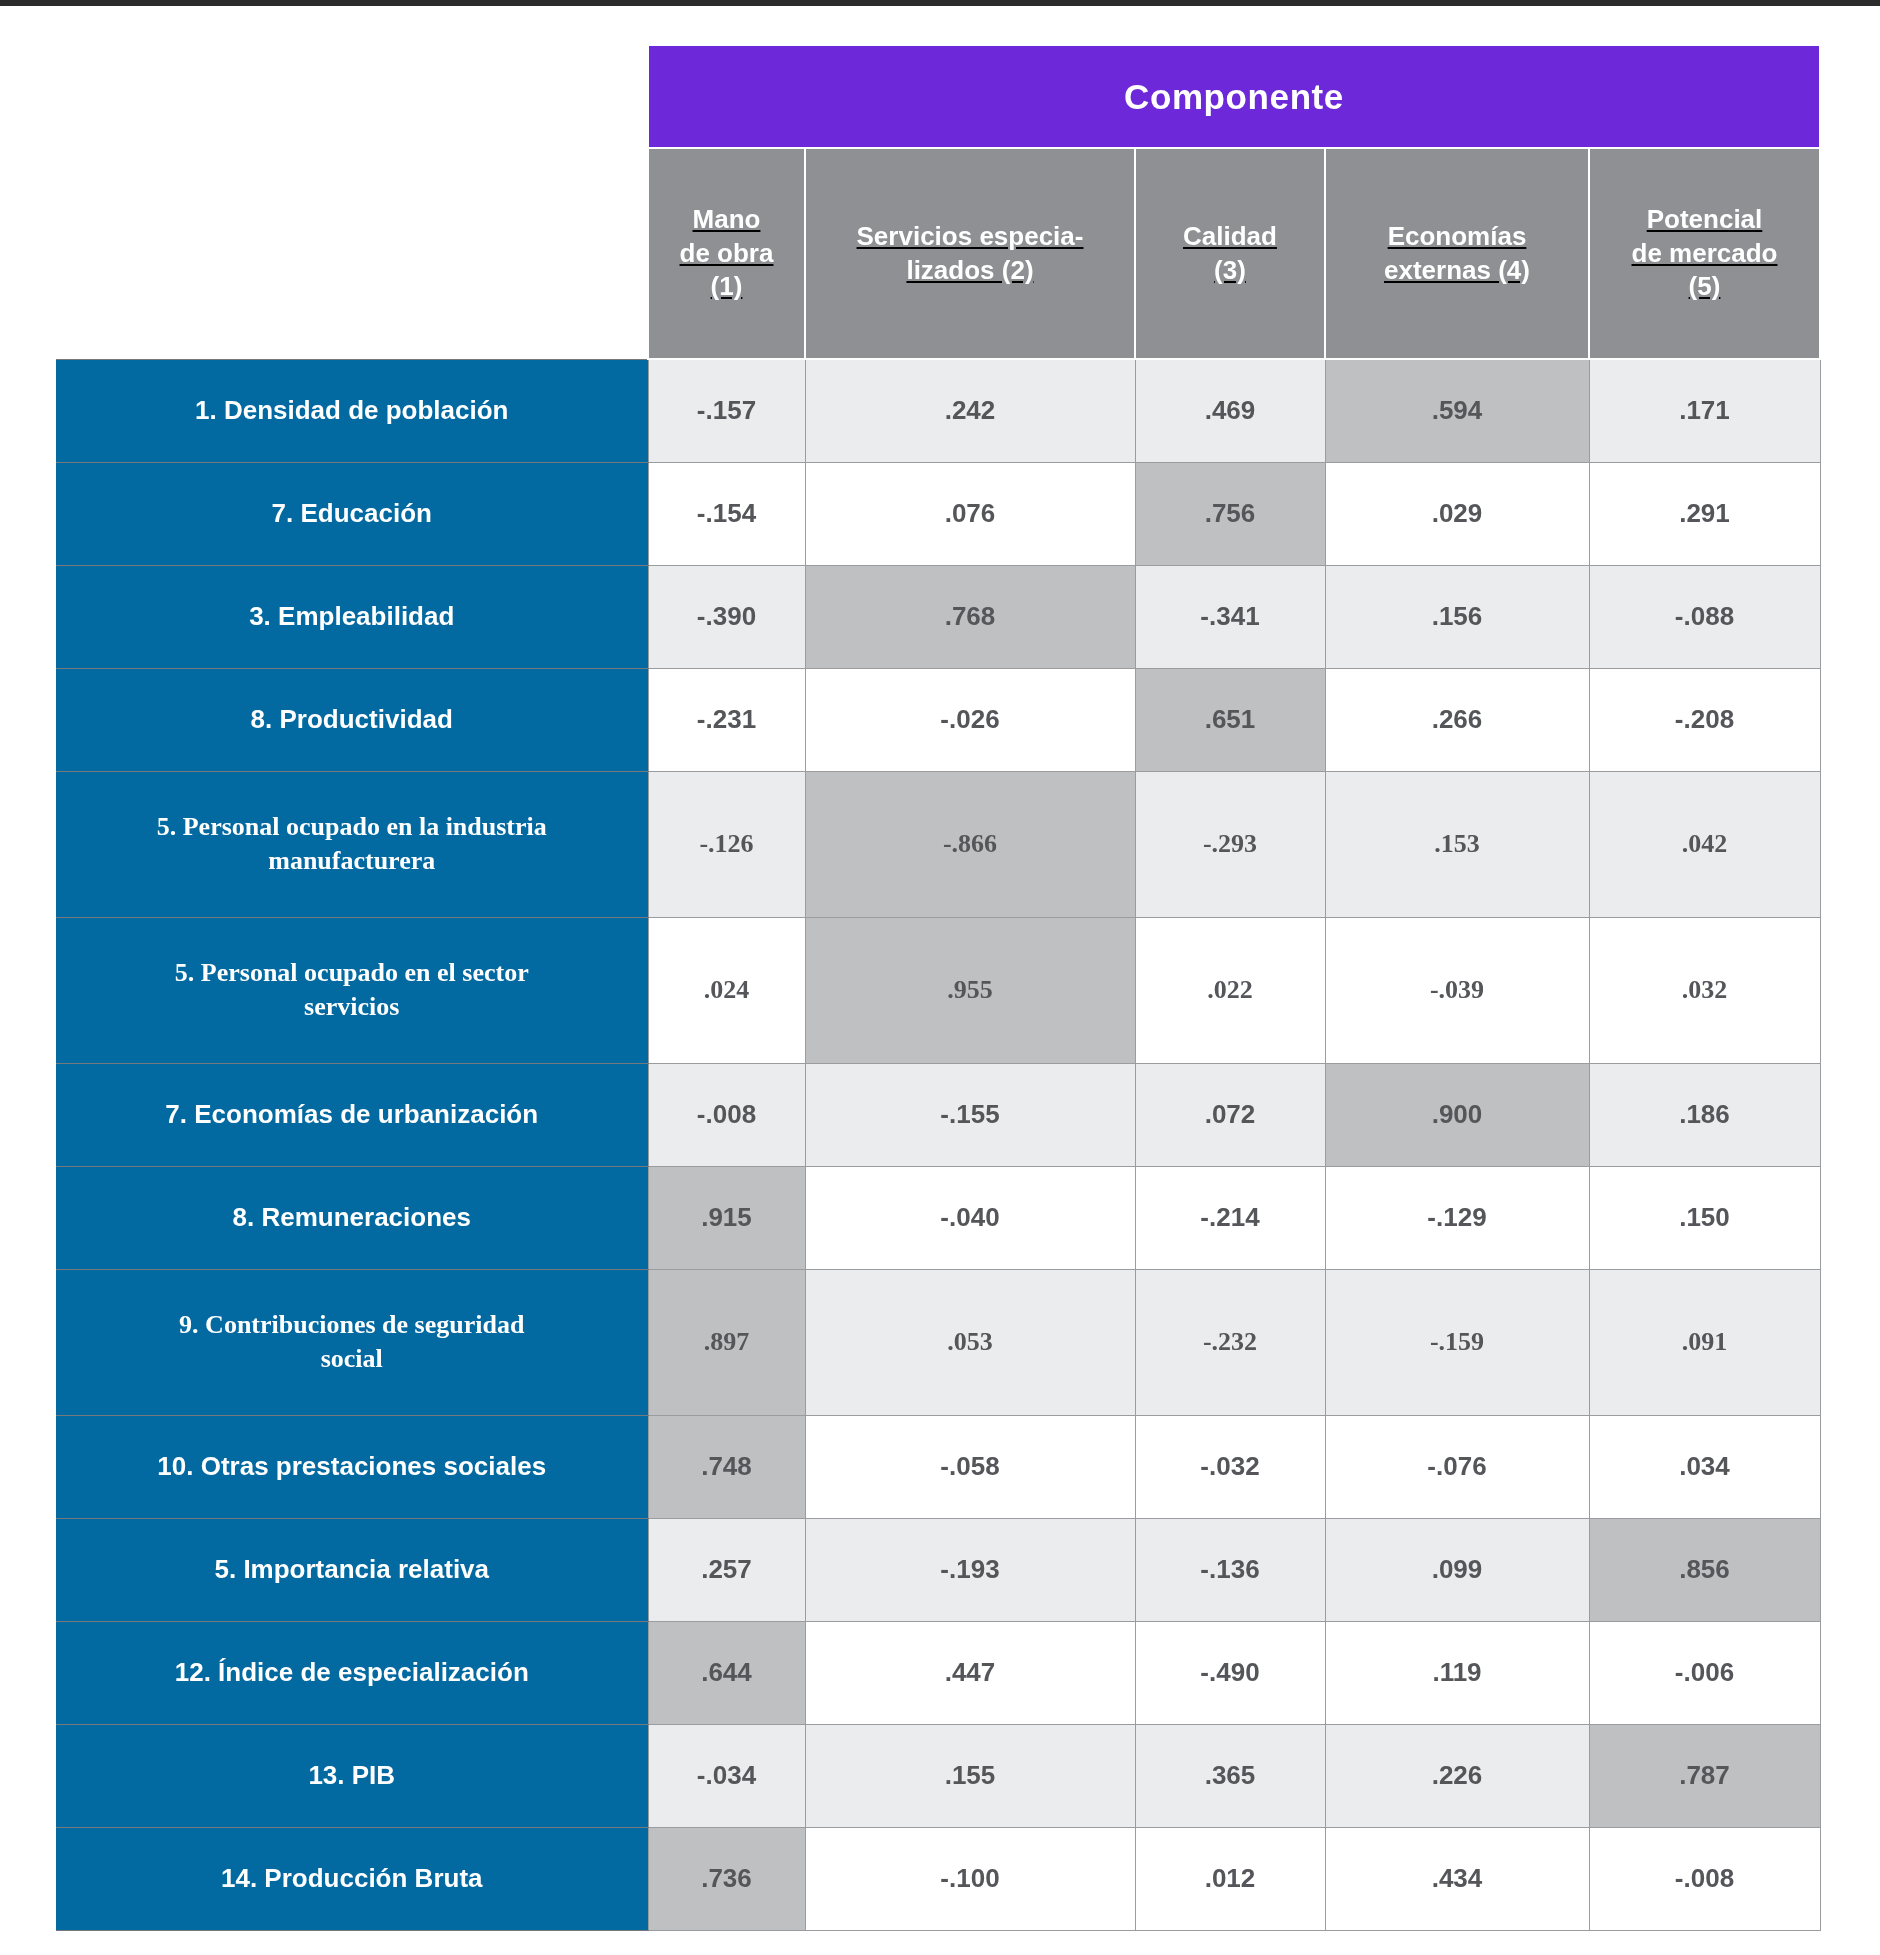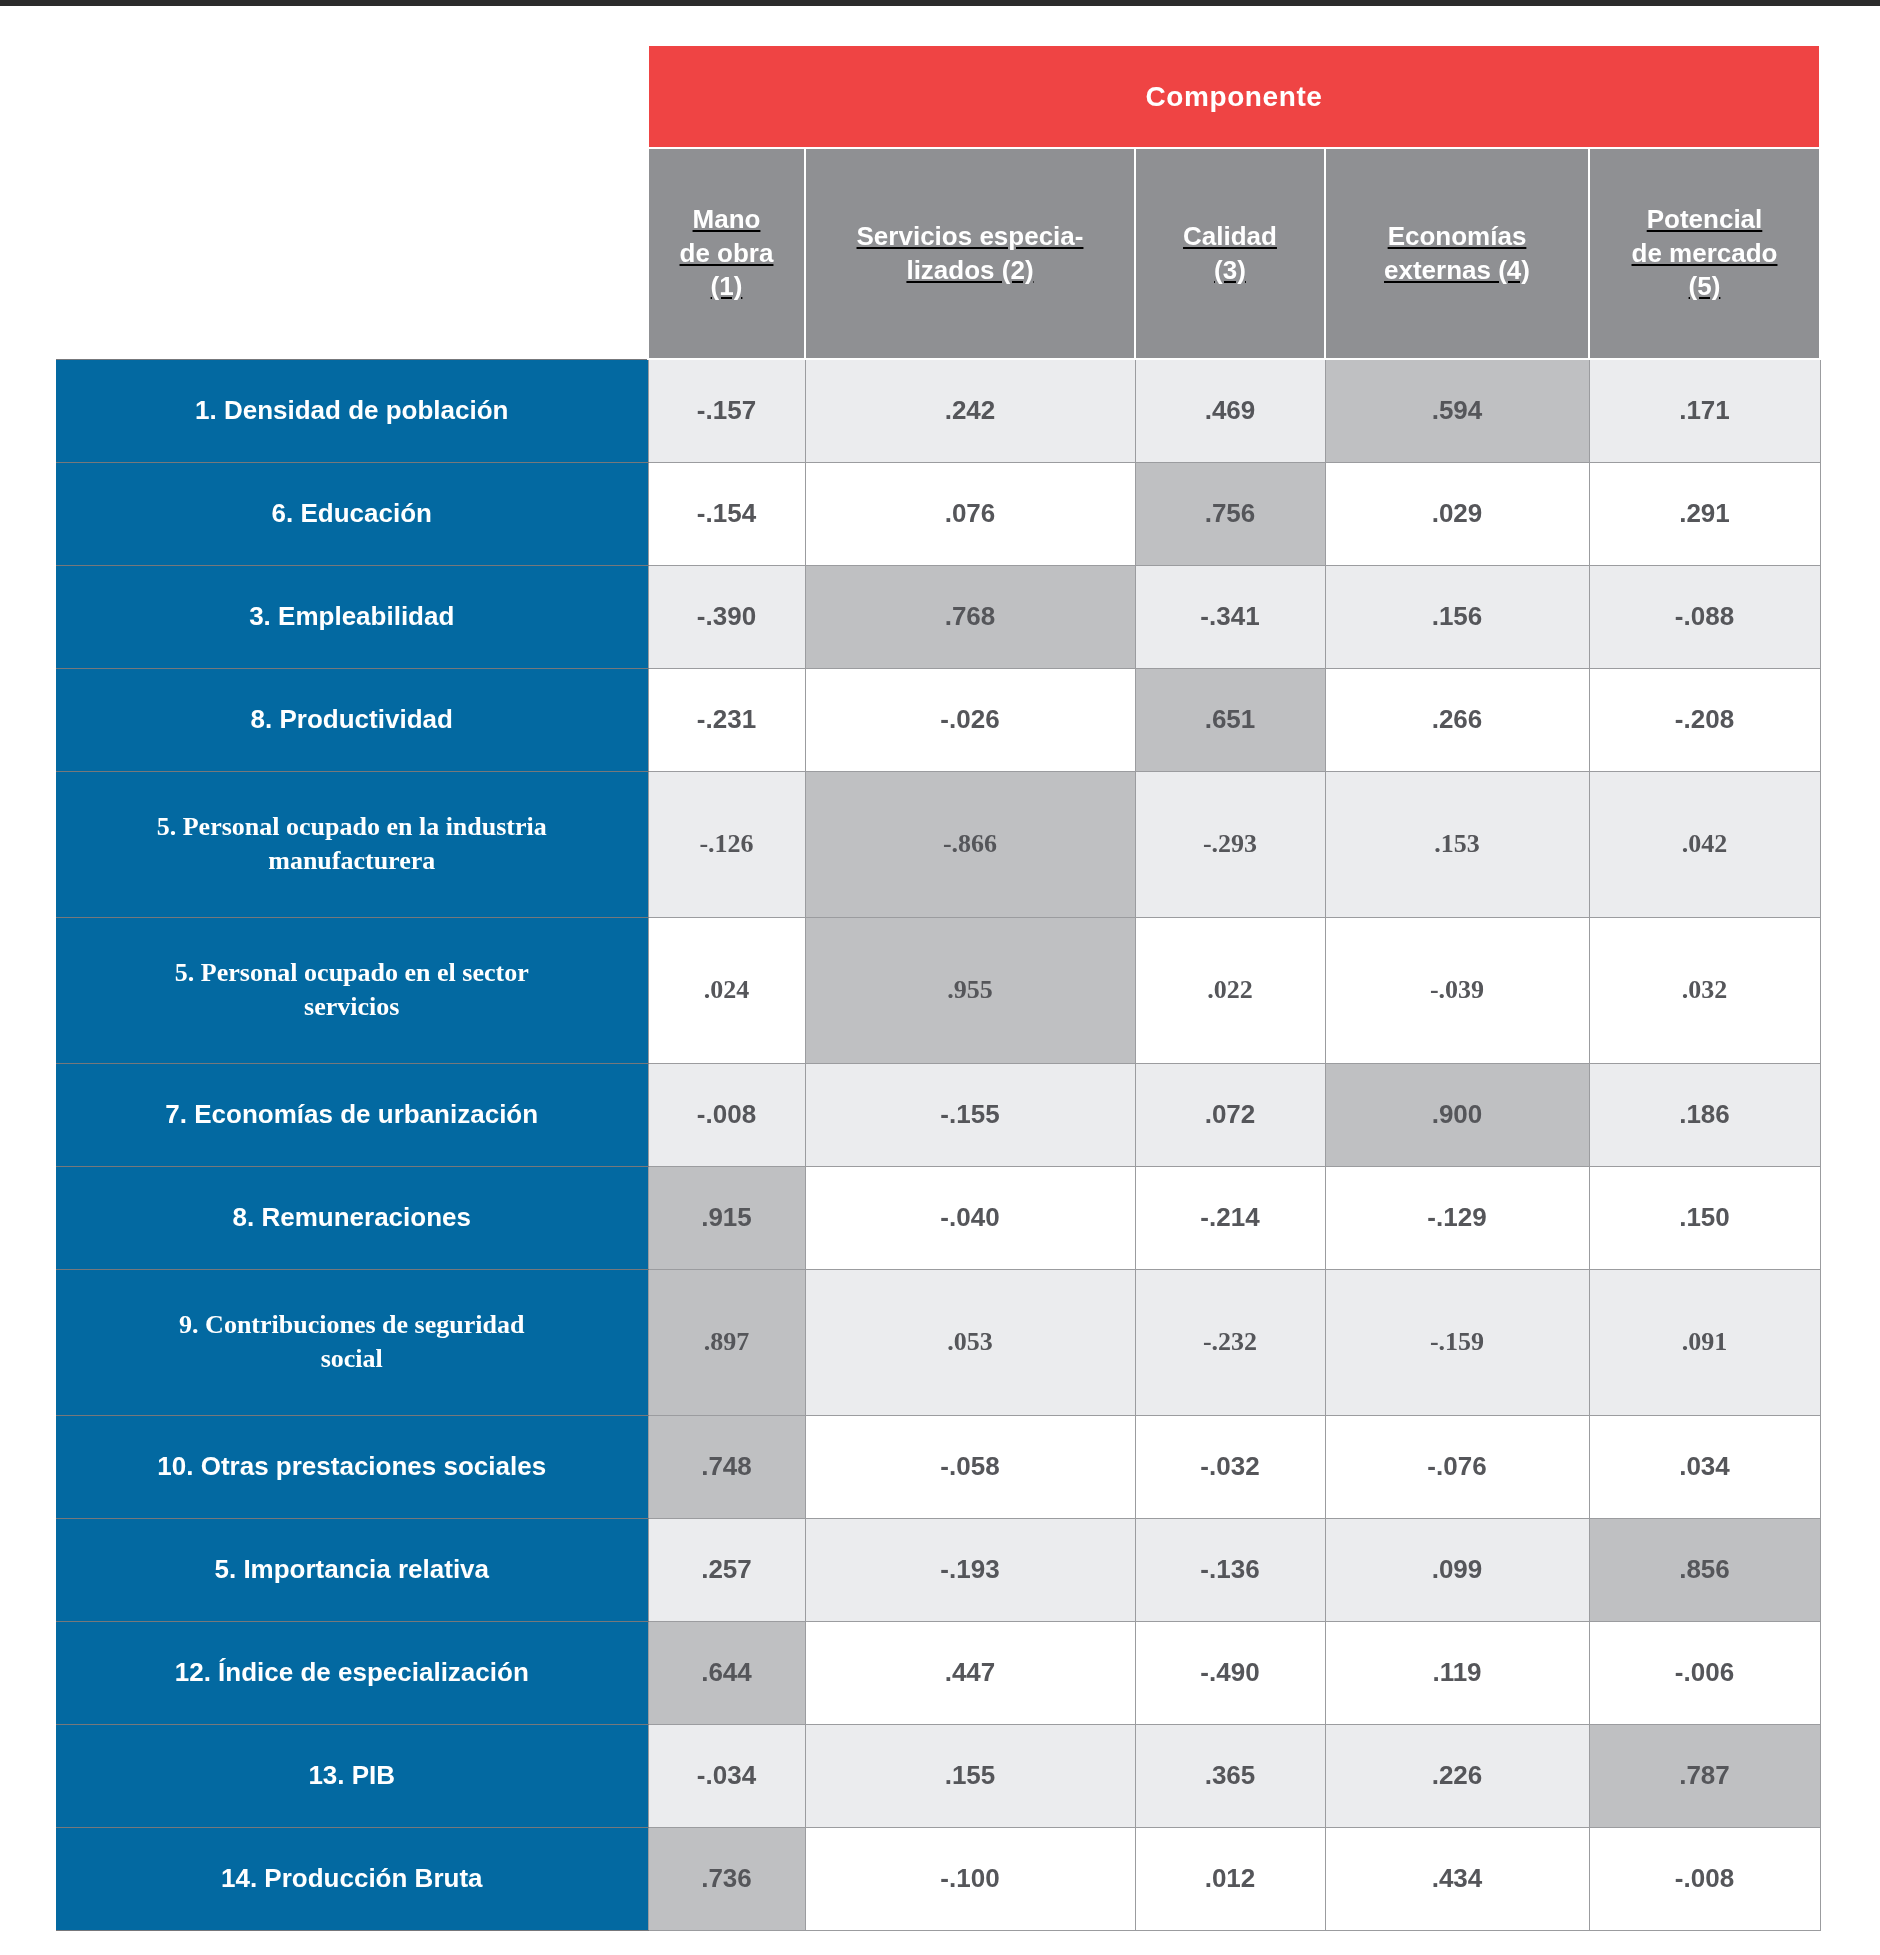--- a/index.html
+++ b/index.html
@@ -26,23 +26,23 @@
     font-weight: 700;
   }
   .matrix th, .matrix td {
     text-align: center;
     vertical-align: middle;
     overflow: hidden;
   }
   .corner { background: #ffffff; border: 0; }
   tr.group-row { height: 103px; }
   th.group {
-    background: #ef4444;
+    background: #6d28d9;
     color: #ffffff;
-    font-size: 28px;
+    font-size: 35px;
     letter-spacing: 0.6px;
     border: 2.3px solid #ffffff;
   }
   tr.colhead-row { height: 211px; text-decoration: underline; }
   th.colhead {
     background: #8f9093;
     color: #ffffff;
     font-size: 26px;
     line-height: 1.3;
     white-space: pre-line;
@@ -108,21 +108,21 @@
     <tbody>
       <tr>
         <th class="rh">1. Densidad de población</th>
         <td class="c">-.157</td>
         <td class="c">.242</td>
         <td class="c">.469</td>
         <td class="c hl">.594</td>
         <td class="c">.171</td>
       </tr>
       <tr>
-        <th class="rh">6. Educación</th>
+        <th class="rh">7. Educación</th>
         <td class="c">-.154</td>
         <td class="c">.076</td>
         <td class="c hl">.756</td>
         <td class="c">.029</td>
         <td class="c">.291</td>
       </tr>
       <tr>
         <th class="rh">3. Empleabilidad</th>
         <td class="c">-.390</td>
         <td class="c hl">.768</td>

